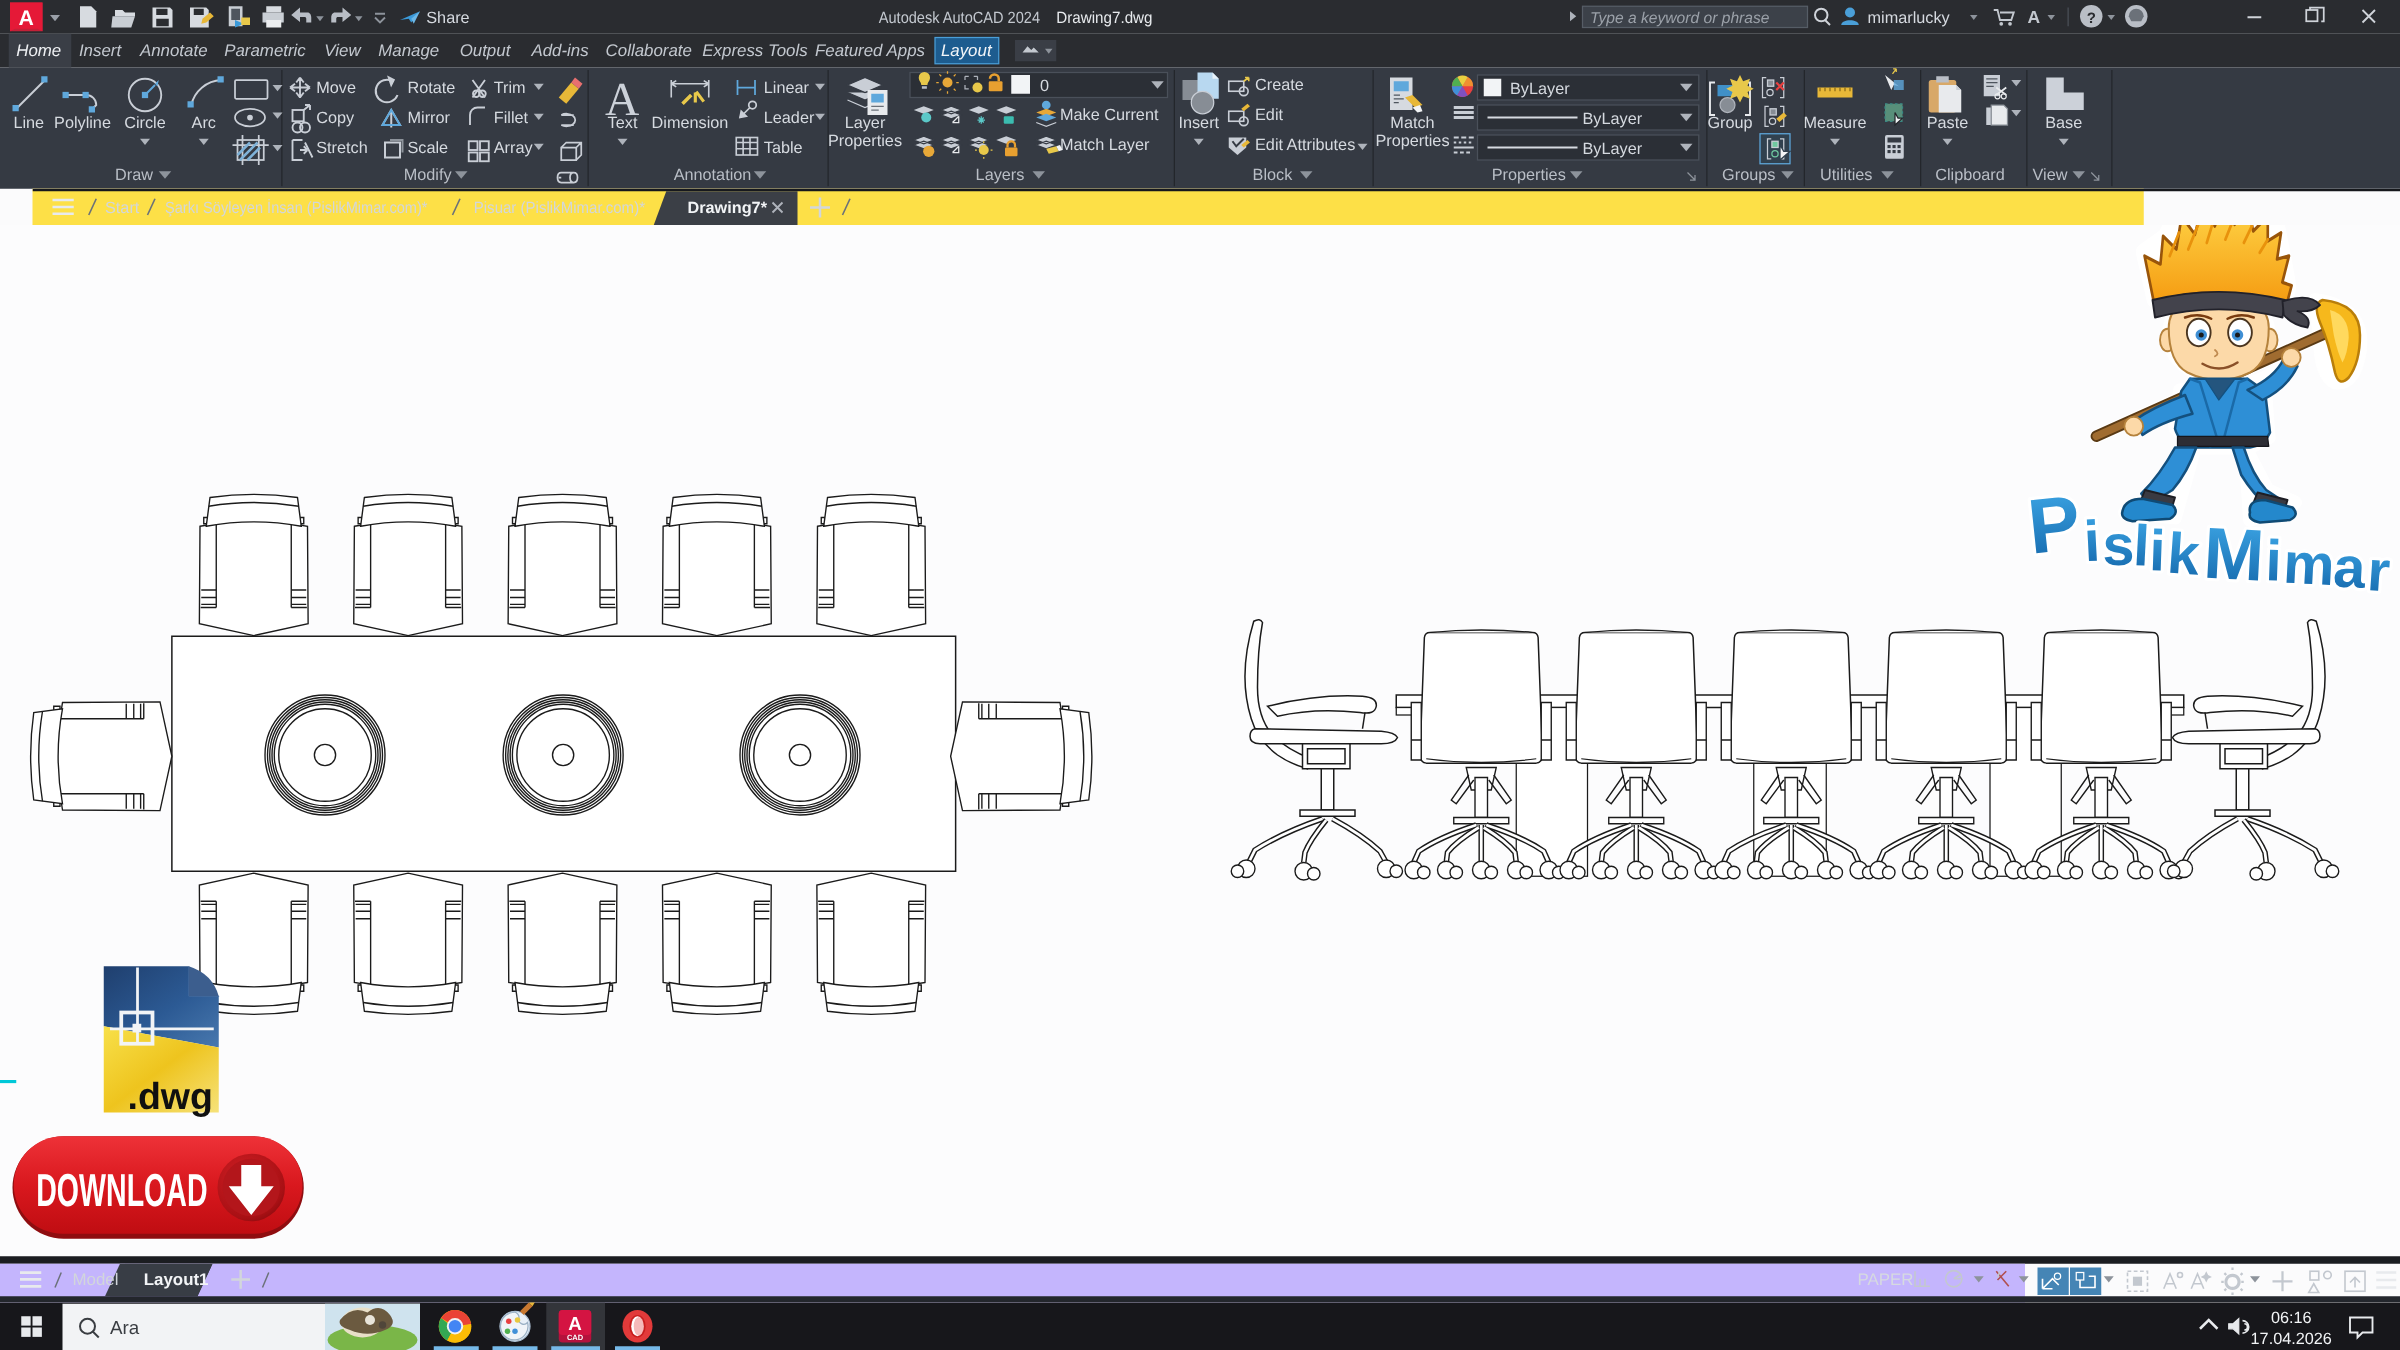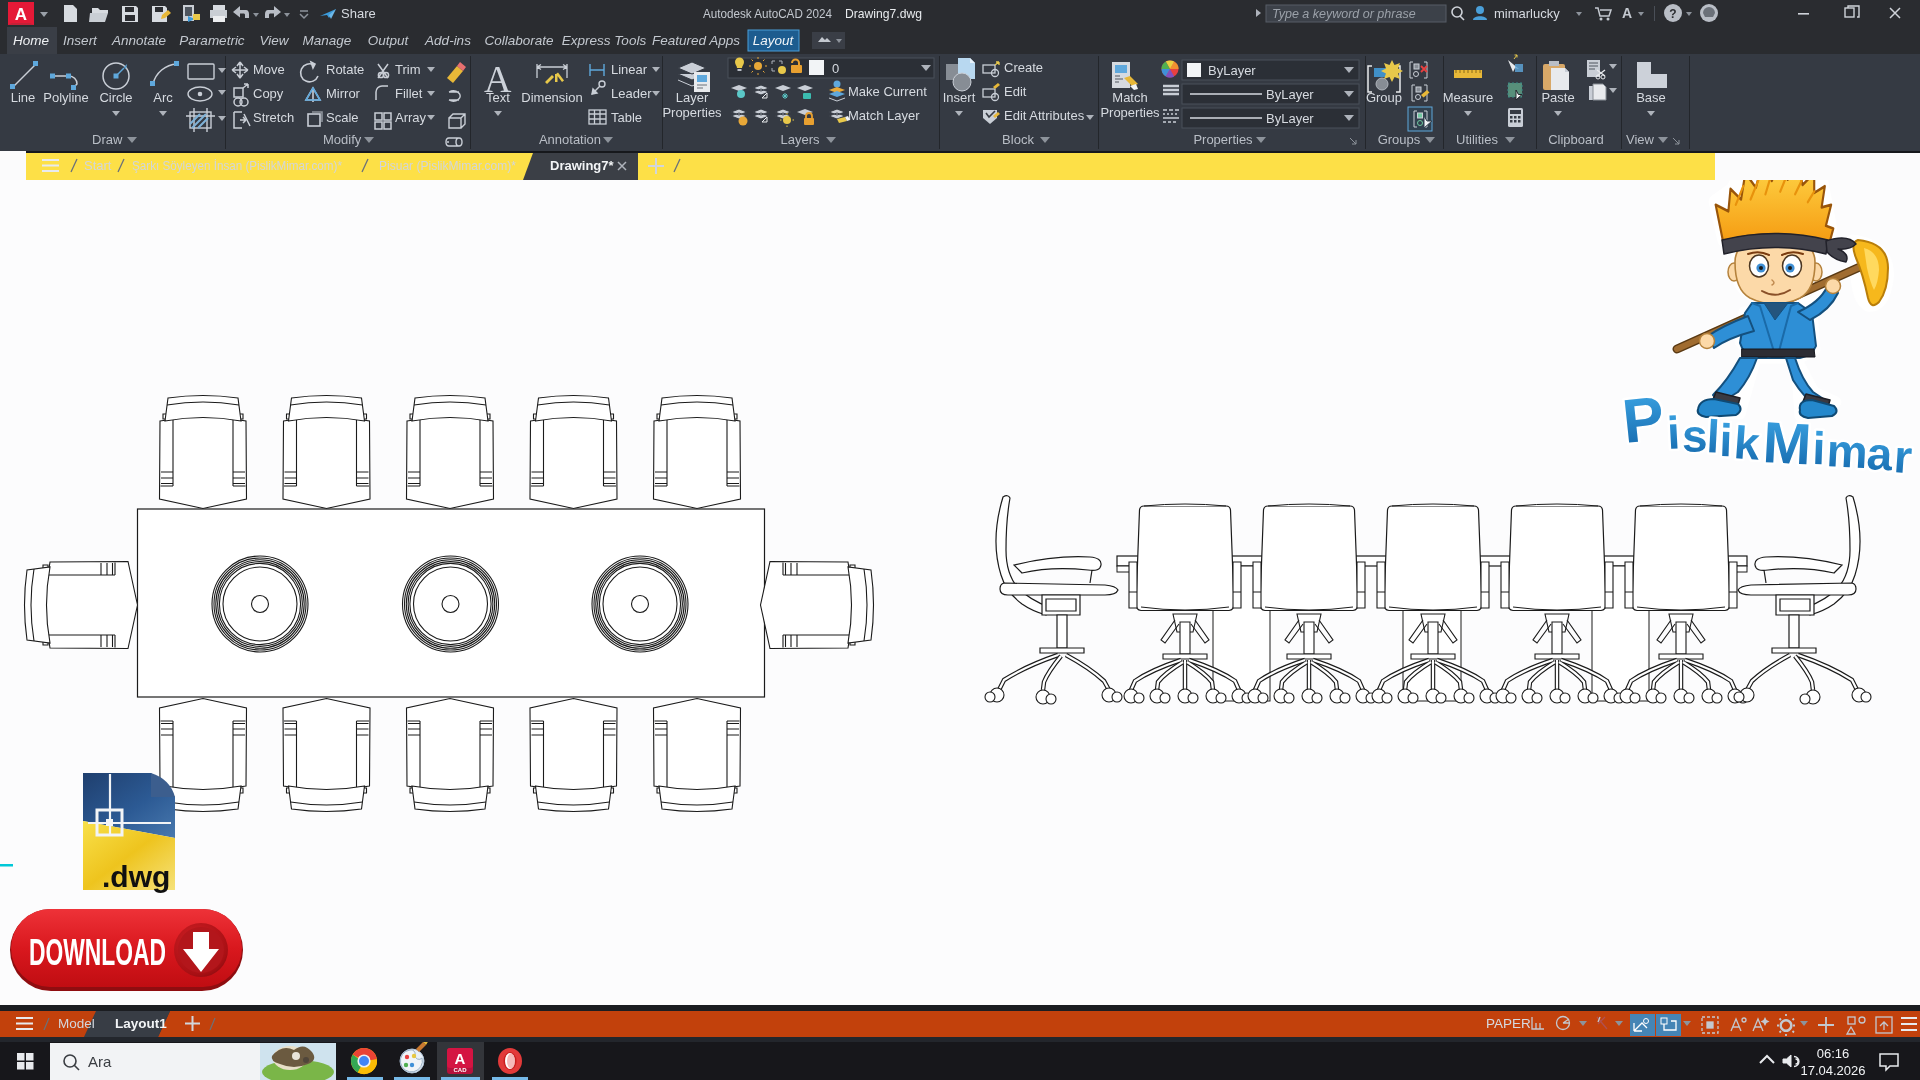--- a/index.html
+++ b/index.html
@@ -6,21 +6,21 @@
   body{width:1920px;height:1080px;overflow:hidden;font-family:"Liberation Sans",sans-serif;background:#fff;}
   #root{position:relative;width:1920px;height:1080px;overflow:hidden;background:#fbfbfc;}
   .abs{position:absolute;}
   
   #titlebar{left:0;top:0;width:1920px;height:27px;background:#2a2c30;}
   #menurow{left:0;top:27px;width:1920px;height:27px;background:#2a2c30;font-style:italic;}
   #ribbon{left:0;top:54px;width:1920px;height:97px;background:#353a43;}
   #filetabs{left:0;top:151px;width:1689px;height:29px;background:#fde047;margin-left:26px;}
   #canvas{left:0;top:180px;width:1920px;height:825px;background:#fcfcfd;}
   #canstrip{left:0;top:1005px;width:1920px;height:6px;background:#1b1d21;}
-  #statusbar{left:0;top:1011px;width:1920px;height:31px;background:#c2410c;}
+  #statusbar{left:0;top:1011px;width:1620px;height:31px;background:#c4b5fd;}
   #taskbar{left:0;top:1042px;width:1920px;height:48px;background:#17171b;}
 </style>
 </head>
 <body>
 <div id="root">
   <div class="abs" id="titlebar">
     <svg class="abs" style="left:0;top:0" width="1920" height="27">
 
       <rect x="8" y="2" width="26" height="23" fill="#c42138"></rect>
       <path d="M8 2 h26 v23 l-4 -2 h-18 l-4 2 z" fill="#e51937"></path>

